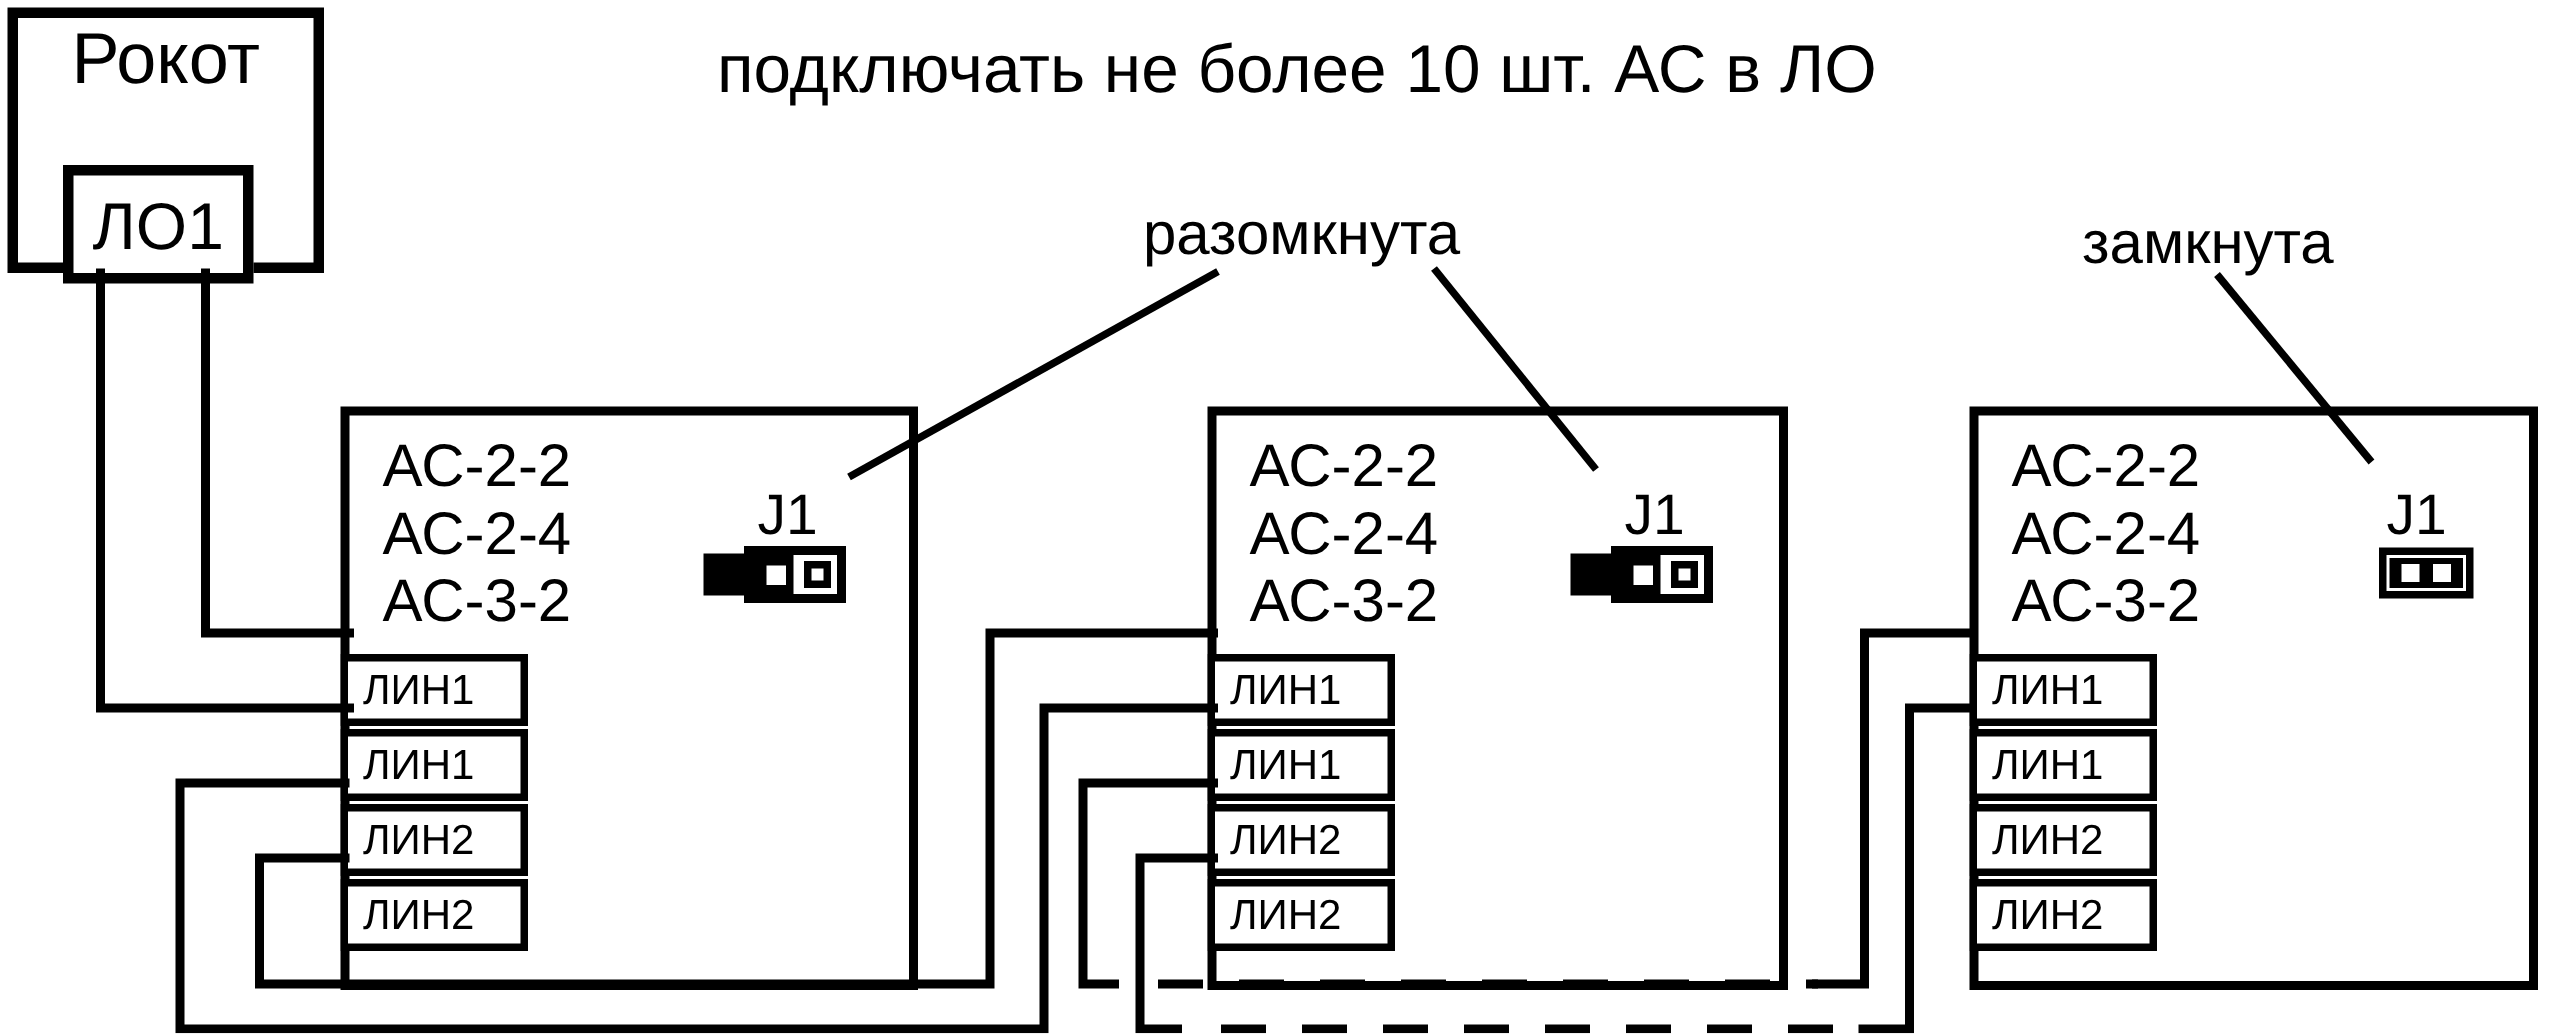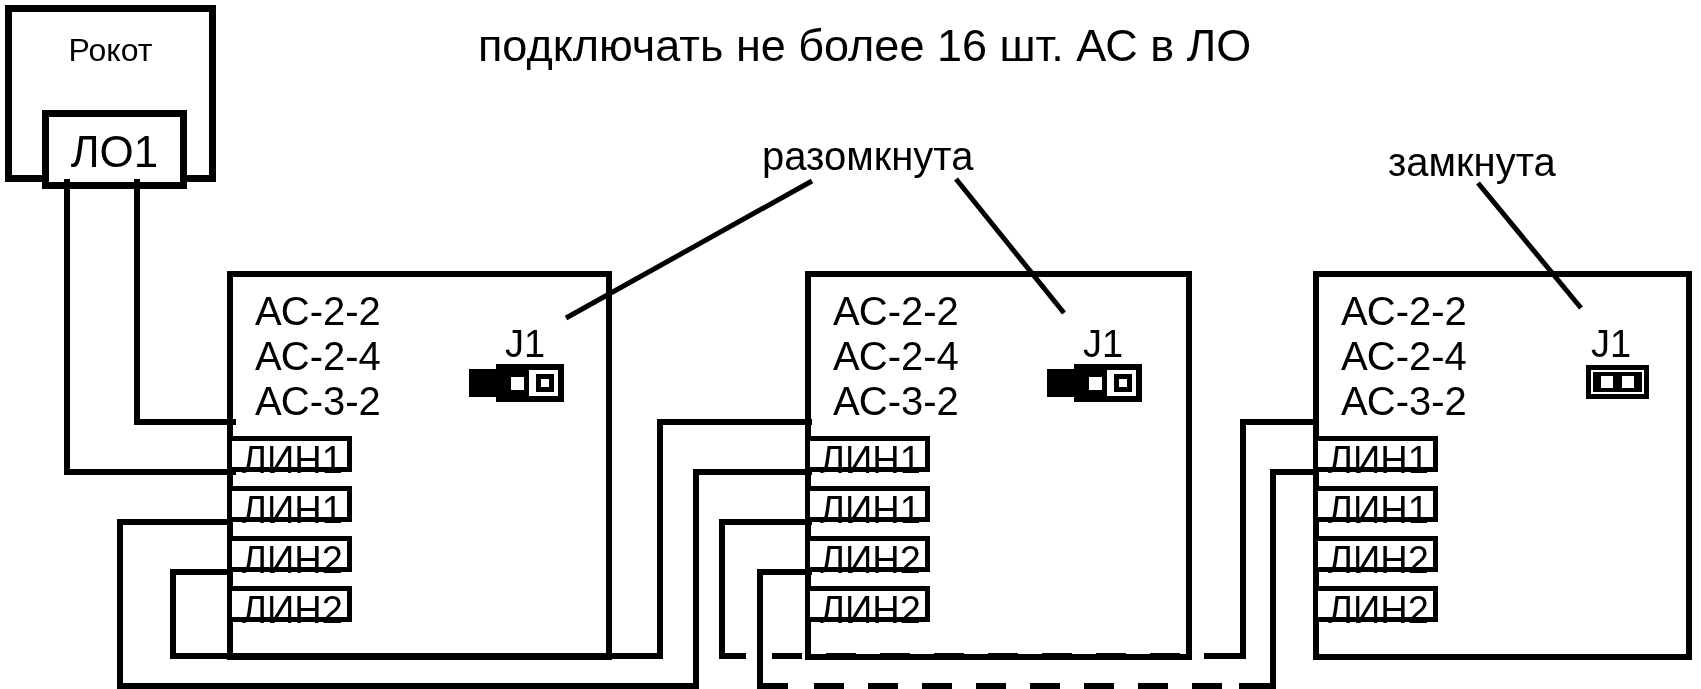--- a/index.html
+++ b/index.html
@@ -8,33 +8,33 @@
     overflow:hidden;font-family:"Liberation Sans", sans-serif;color:#000;
   }
   .abs{position:absolute;}
   
   .title{left:478px;top:20px;font-size:45px;white-space:nowrap;}
   .ann{font-size:40px;white-space:nowrap;}
   .ann-open{left:762px;top:134px;}
   .ann-closed{left:1388px;top:140px;}
   
   .panel{left:5px;top:5px;width:211px;height:177px;border:7px solid #000;box-sizing:border-box;background:#fff;}
-  .panel-label{display:block;text-align:center;margin-top:20px;font-size:32px;}
-  .panel-output{position:absolute;left:30px;top:98px;width:145px;height:79px;border:7px solid #000;
+  .panel-label{display:block;text-align:center;font-size:48px;}
+  .panel-output{position:absolute;left:30px;top:98px;width:127px;height:79px;border:7px solid #000;
     box-sizing:border-box;background:#fff;text-align:center;font-size:44px;padding-top:10px;}
   
   .device{border:6px solid #000;box-sizing:border-box;background:#fff;width:385px;height:389px;top:233px;margin-top:38px;}
   .d1{left:227px;}
   .d2{left:805px;width:387px;}
   .d3{left:1313px;width:379px;}
   .models{left:22px;top:12px;font-size:40px;line-height:45px;}
   .j1{left:272px;top:46px;font-size:38px;text-align:right;}
   
-  .terminal{left:-6px;width:125px;height:36px;border:5px solid #000;box-sizing:border-box;background:#fff;
-    font-size:38px;padding-left:10px;line-height:38px;}
+  .terminal{left:-6px;width:125px;height:48px;border:5px solid #000;box-sizing:border-box;background:#fff;
+    font-size:28px;padding-left:10px;line-height:38px;}
   .t1{top:159px;} .t2{top:209px;} .t3{top:259px;} .t4{top:309px;}
   
   .jumper-icon{left:236px;top:87px;width:95px;height:38px;}
   .jumper-icon .socket{position:absolute;left:27px;top:0;width:68px;height:38px;border:6px solid #000;box-sizing:border-box;background:#fff;}
   .jumper-icon .cap{position:absolute;left:0;top:5px;width:60px;height:28px;background:#000;}
   .jumper-icon .cap-hole{position:absolute;left:42px;top:8px;width:13px;height:13px;background:#fff;}
   .jumper-icon .pin-open{position:absolute;left:67px;top:10px;width:18px;height:18px;border:5px solid #000;box-sizing:border-box;background:#fff;}
   .jumper-closed{left:267px;top:88px;width:63px;height:34px;border:5px solid #000;box-sizing:border-box;background:#fff;padding:2px;}
   .jumper-closed .body{width:100%;height:100%;background:#000;display:flex;align-items:center;justify-content:space-evenly;}
   .jumper-closed .hole{width:12px;height:12px;background:#fff;}
@@ -42,21 +42,21 @@
   svg.wires{position:absolute;left:0;top:0;width:1701px;height:689px;pointer-events:none;}
   svg.wires path{fill:none;stroke:#000;stroke-width:6;stroke-linejoin:miter;}
   svg.wires path.leader{stroke-width:5;}
   svg.wires path.dash{stroke-dasharray:30 24;}
 </style>
 </head>
 <body>
 
 <div class="stage">
 
-  <div class="abs title">подключать не более 16 шт. АС в ЛО</div>
+  <div class="abs title">подключать не более 10 шт. АС в ЛО</div>
 
   <div class="abs ann ann-open">разомкнута</div>
   <div class="abs ann ann-closed">замкнута</div>
 
   <div class="abs panel">
     <span class="panel-label">Рокот</span>
     <div class="panel-output">ЛО1</div>
   </div>
 
   <div class="abs device d1">

